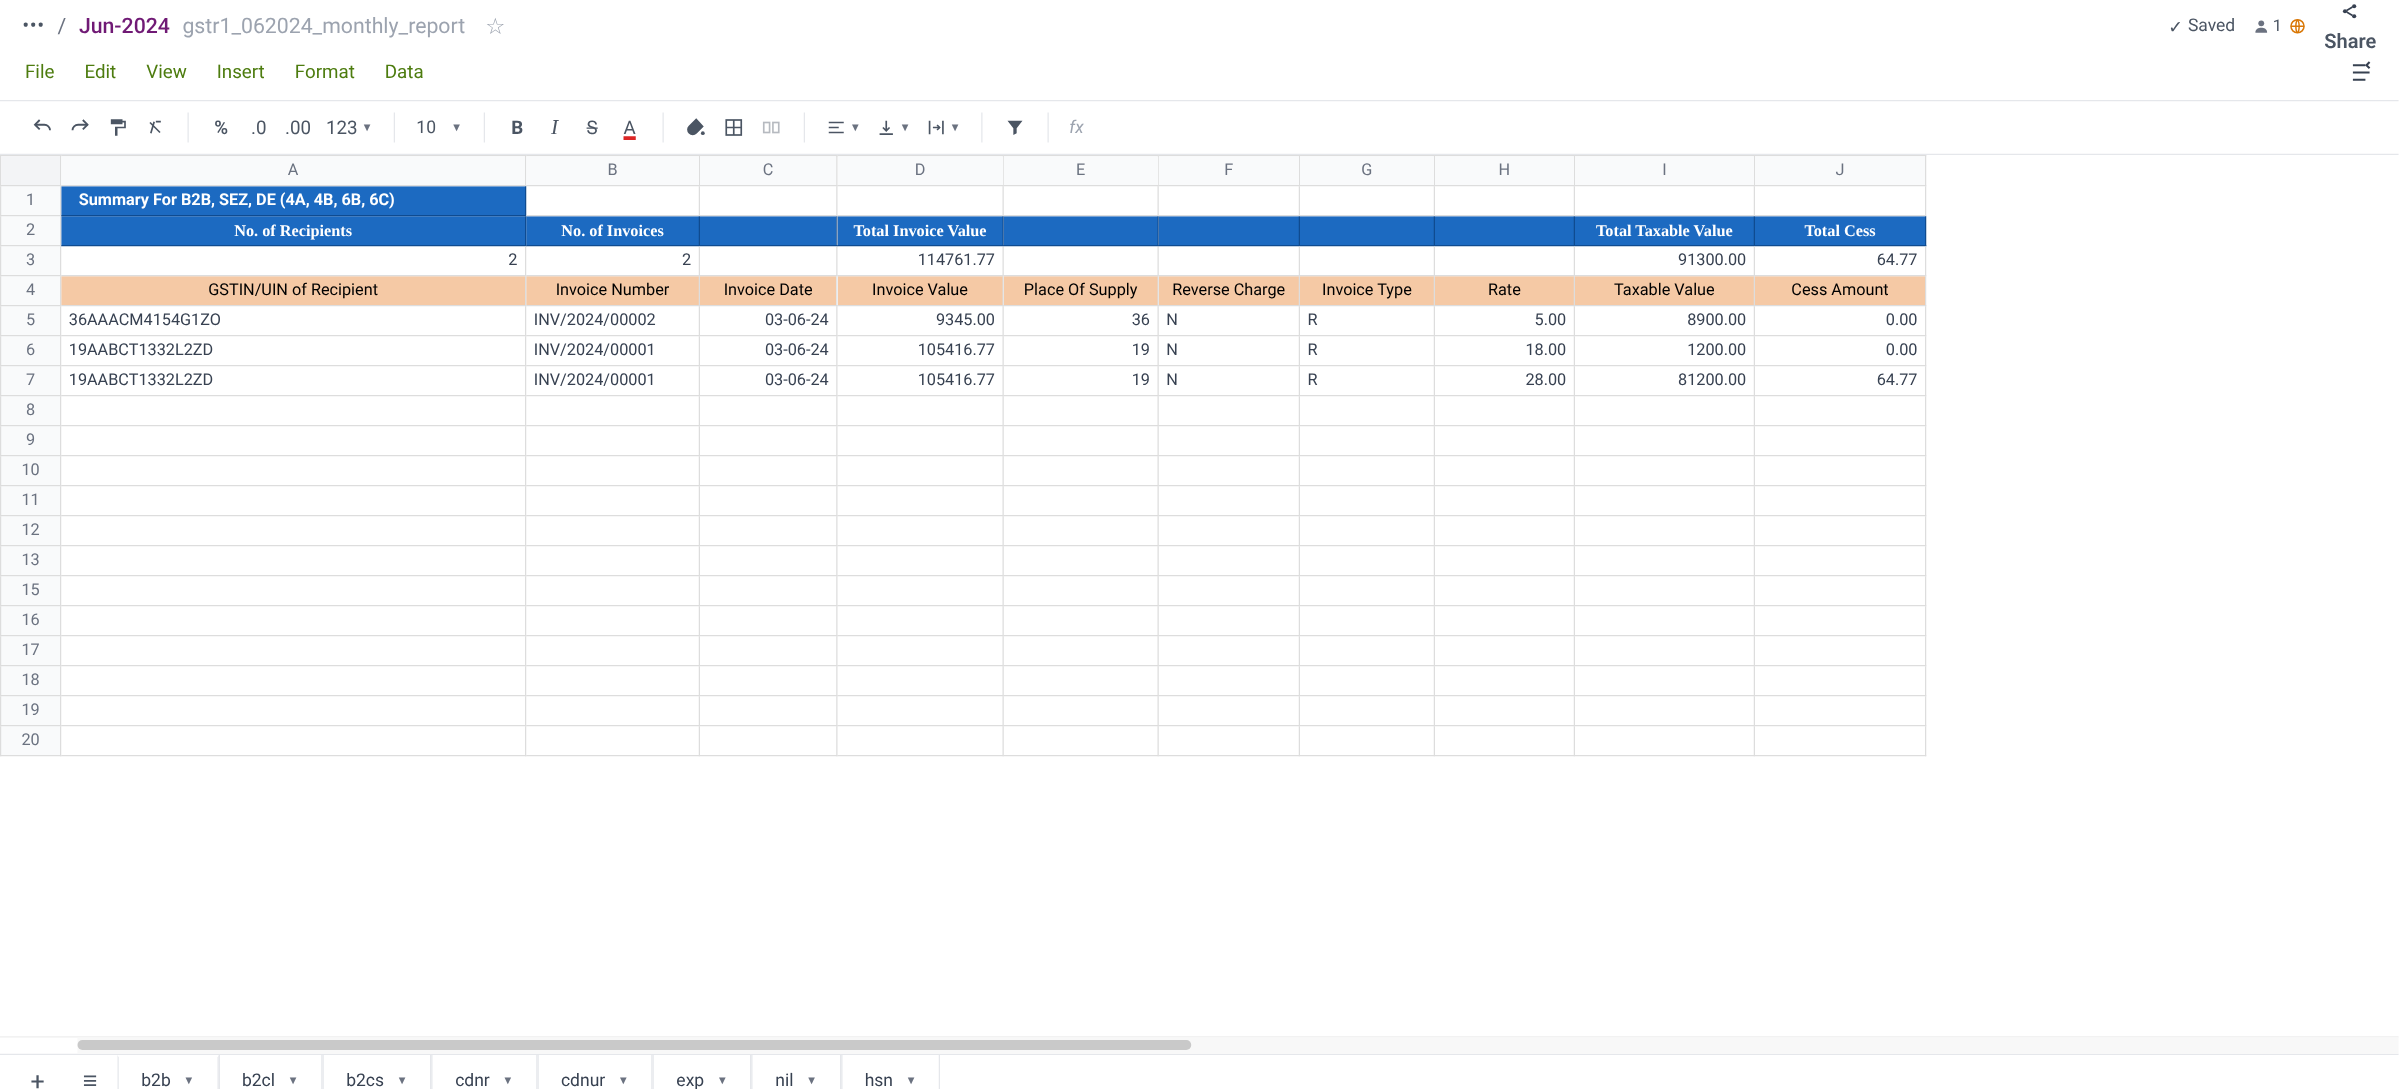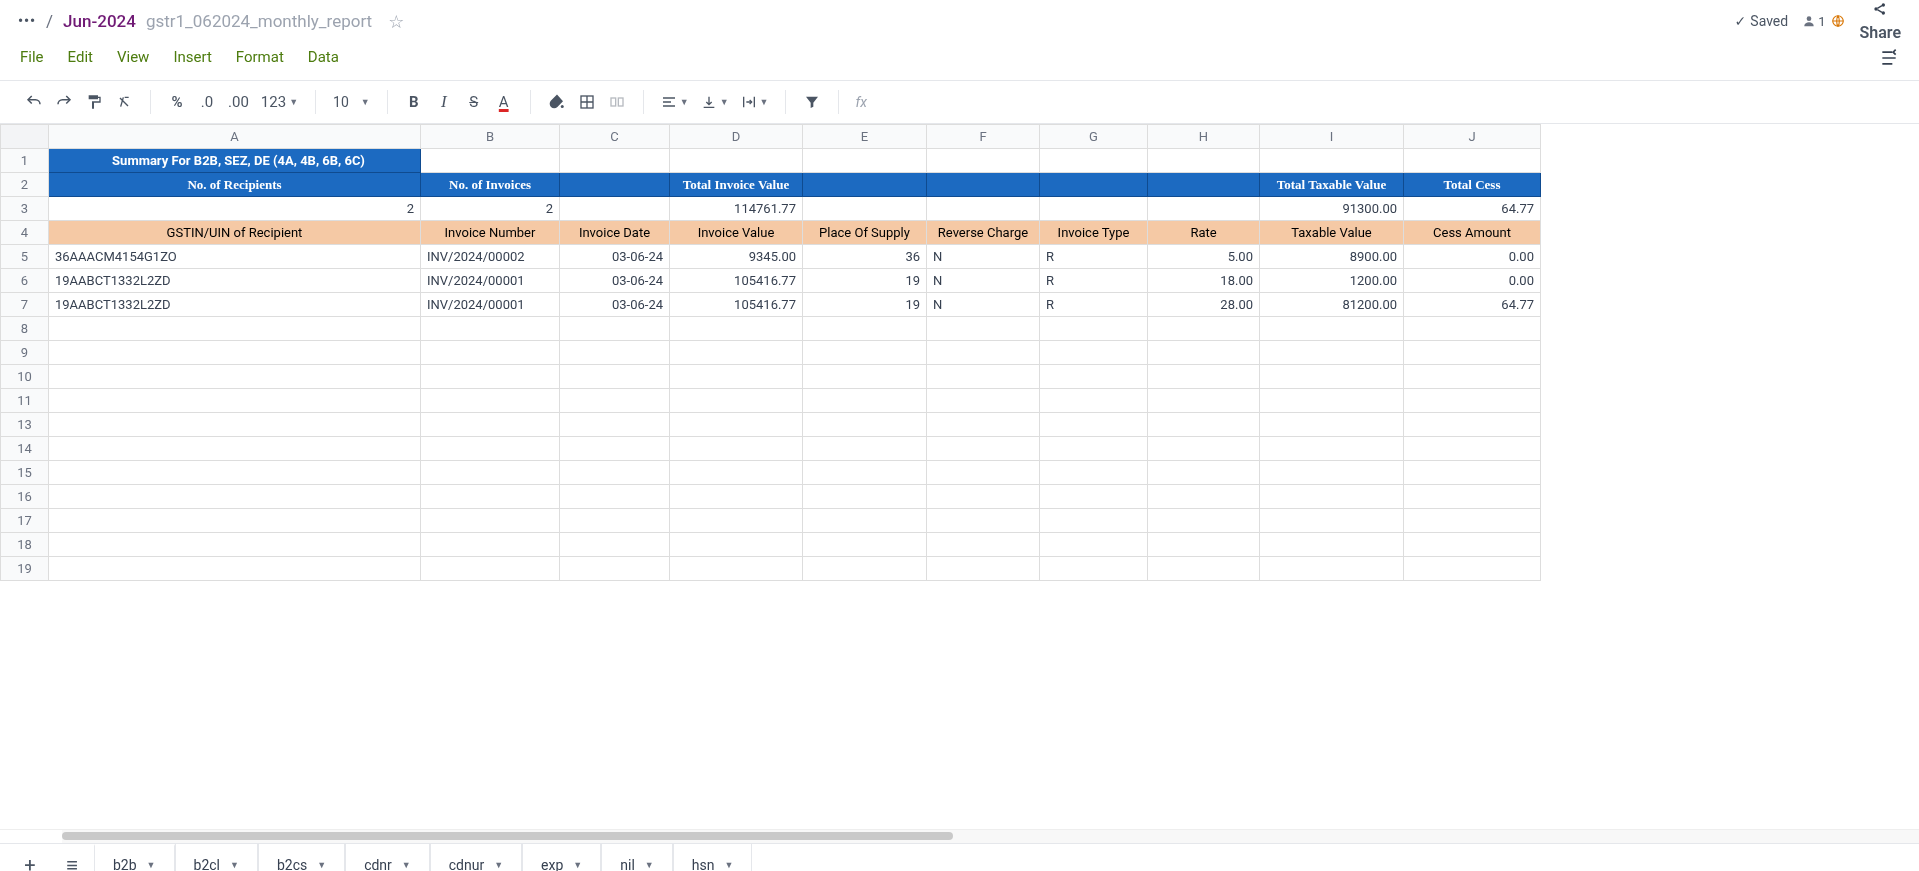--- a/index.html
+++ b/index.html
@@ -241,21 +241,21 @@
       <th class="col-F">F</th>
       <th class="col-G">G</th>
       <th class="col-H">H</th>
       <th class="col-I">I</th>
       <th class="col-J">J</th>
     </tr>
   </thead>
   <tbody id="sheet-body">
         <tr>
           <td class="row-head">1</td>
-          <td class="hdr-blue" style="text-align: center; padding-left: 14px;">Summary For B2B,    SEZ,    DE (4A,    4B,    6B,    6C)</td>
+          <td class="hdr-blue" style="text-align: left; padding-left: 14px;">Summary For B2B,    SEZ,    DE (4A,    4B,    6B,    6C)</td>
           <td></td>
           <td></td>
           <td></td>
           <td></td>
           <td></td>
           <td></td>
           <td></td>
           <td></td>
           <td></td>
         </tr>
@@ -383,46 +383,46 @@
           <td></td>
           <td></td>
           <td></td>
           <td></td>
           <td></td>
           <td></td>
           <td></td>
           <td></td>
         </tr>
         <tr>
+          <td class="row-head">12</td>
+          <td></td>
+          <td></td>
+          <td></td>
+          <td></td>
+          <td></td>
+          <td></td>
+          <td></td>
+          <td></td>
+          <td></td>
+          <td></td>
+        </tr>
+        <tr>
           <td class="row-head">13</td>
           <td></td>
           <td></td>
           <td></td>
           <td></td>
           <td></td>
           <td></td>
           <td></td>
           <td></td>
           <td></td>
           <td></td>
         </tr>
         <tr>
-          <td class="row-head">14</td>
-          <td></td>
-          <td></td>
-          <td></td>
-          <td></td>
-          <td></td>
-          <td></td>
-          <td></td>
-          <td></td>
-          <td></td>
-          <td></td>
-        </tr>
-        <tr>
           <td class="row-head">15</td>
           <td></td>
           <td></td>
           <td></td>
           <td></td>
           <td></td>
           <td></td>
           <td></td>
           <td></td>
           <td></td>
@@ -462,20 +462,33 @@
           <td></td>
           <td></td>
           <td></td>
           <td></td>
           <td></td>
           <td></td>
           <td></td>
         </tr>
         <tr>
           <td class="row-head">19</td>
+          <td></td>
+          <td></td>
+          <td></td>
+          <td></td>
+          <td></td>
+          <td></td>
+          <td></td>
+          <td></td>
+          <td></td>
+          <td></td>
+        </tr>
+        <tr>
+          <td class="row-head">20</td>
           <td></td>
           <td></td>
           <td></td>
           <td></td>
           <td></td>
           <td></td>
           <td></td>
           <td></td>
           <td></td>
           <td></td>

